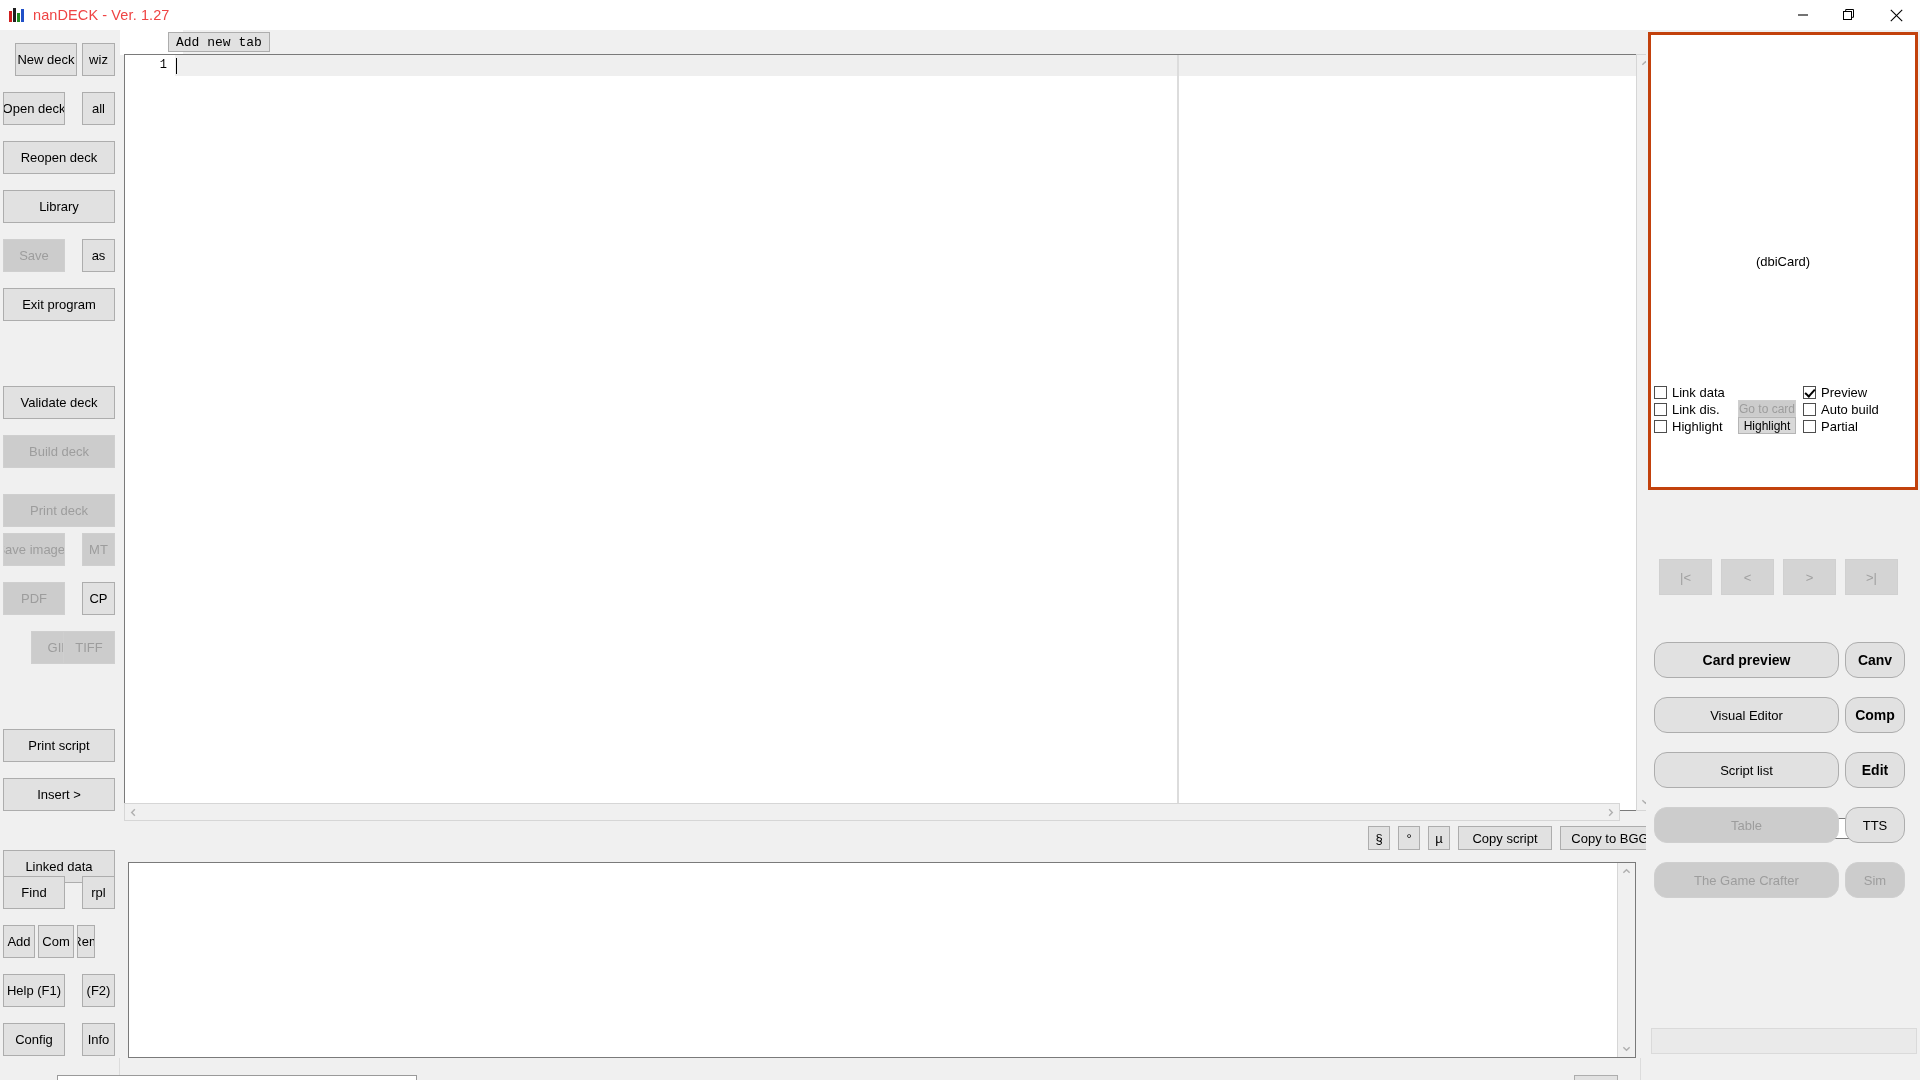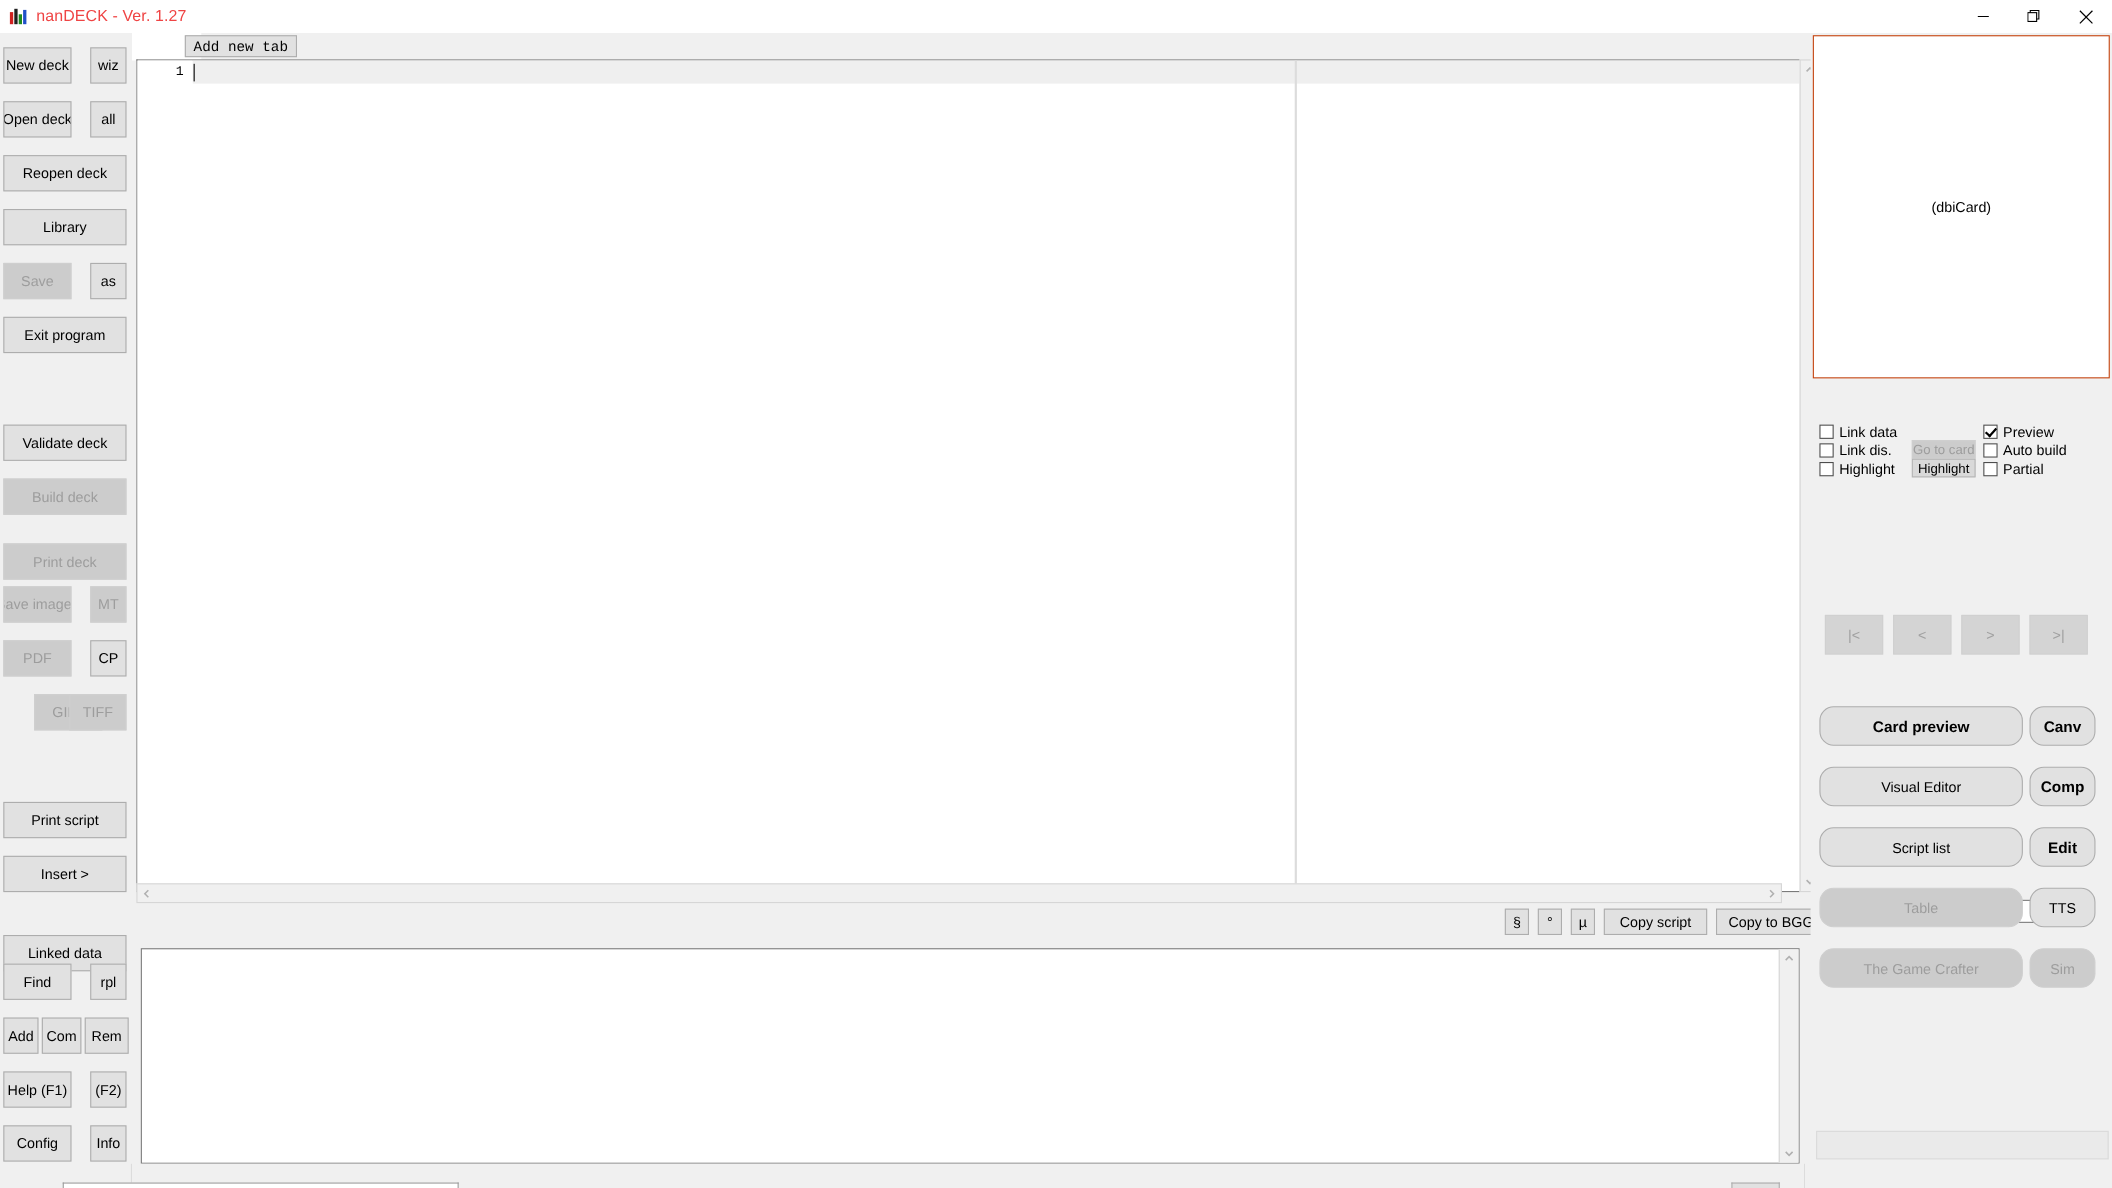--- a/index.html
+++ b/index.html
@@ -135,22 +135,22 @@
   }
   .msg-vscroll .arrow { position: absolute; left: 0; width: 17px; height: 17px;
     display: flex; align-items: center; justify-content: center; }
   .msg-vscroll .arrow.up { top: 0; }
   .msg-vscroll .arrow.dn { bottom: 0; }
 
   
   .rightpanel { position: absolute; left: 1646px; top: 30px; width: 274px; height: 1050px; background: #f0f0f0; }
   .preview-box {
     position: absolute; left: 1, top: 0;
-    left: 2px; top: 2px; width: 270px; height: 312px;
-    background: #ffffff; border: 1px solid #c2410c;
+    left: 2px; top: 2px; width: 270px; height: 458px;
+    background: #ffffff; border: 3px solid #c2410c;
     display: flex; align-items: center; justify-content: center;
   }
   .preview-label { font-size: 13px; color: #000; }
 
   .cbrow { position: absolute; display: flex; align-items: center; }
   .cbox {
     width: 13px; height: 13px; background: #ffffff; border: 1px solid #4d4d4d;
     position: relative; flex: 0 0 auto;
   }
   .cbox.checked::after {
@@ -217,21 +217,21 @@
       <span class="wbtn">
         <svg width="13" height="13" viewBox="0 0 13 13">
           <line x1="0.8" y1="0.8" x2="12.2" y2="12.2" stroke="#000" stroke-width="1.1"></line>
           <line x1="12.2" y1="0.8" x2="0.8" y2="12.2" stroke="#000" stroke-width="1.1"></line>
         </svg>
       </span>
     </span>
   </div>
 
   <div class="sidebar" id="sidebar">
-      <div class="btn sb-btn" style="left: 3px; top: 13px; width: 62px;">New deck</div>
+      <div class="btn sb-btn" style="left: 15px; top: 13px; width: 62px;">New deck</div>
       <div class="btn sb-btn" style="left: 82px; top: 13px; width: 33px;">wiz</div>
       <div class="btn sb-btn" style="left: 3px; top: 62px; width: 62px;">Open deck</div>
       <div class="btn sb-btn" style="left: 82px; top: 62px; width: 33px;">all</div>
       <div class="btn sb-btn" style="left: 3px; top: 111px; width: 112px;">Reopen deck</div>
       <div class="btn sb-btn" style="left: 3px; top: 160px; width: 112px;">Library</div>
       <div class="btn sb-btn disabled" style="left: 3px; top: 209px; width: 62px;">Save</div>
       <div class="btn sb-btn" style="left: 82px; top: 209px; width: 33px;">as</div>
       <div class="btn sb-btn" style="left: 3px; top: 258px; width: 112px;">Exit program</div>
       <div class="btn sb-btn" style="left: 3px; top: 356px; width: 112px;">Validate deck</div>
       <div class="btn sb-btn disabled" style="left: 3px; top: 405px; width: 112px;">Build deck</div>
@@ -242,21 +242,21 @@
       <div class="btn sb-btn" style="left: 82px; top: 552px; width: 33px;">CP</div>
       <div class="btn sb-btn disabled" style="left: 3px; top: 601px; width: 62px; margin-left: 28px;">GIFa</div>
       <div class="btn sb-btn disabled" style="left: 63px; top: 601px; width: 52px;">TIFF</div>
       <div class="btn sb-btn" style="left: 3px; top: 699px; width: 112px;">Print script</div>
       <div class="btn sb-btn" style="left: 3px; top: 748px; width: 112px;">Insert &gt;</div>
       <div class="btn sb-btn" style="left: 3px; top: 797px; width: 112px; margin-top: 23px;">Linked data</div>
       <div class="btn sb-btn" style="left: 3px; top: 846px; width: 62px;">Find</div>
       <div class="btn sb-btn" style="left: 82px; top: 846px; width: 33px;">rpl</div>
       <div class="btn sb-btn" style="left: 3px; top: 895px; width: 32px;">Add</div>
       <div class="btn sb-btn" style="left: 38px; top: 895px; width: 36px;">Com</div>
-      <div class="btn sb-btn" style="left: 77px; top: 895px; width: 40px;">Rem</div>
+      <div class="btn sb-btn" style="left: 77px; top: 895px; width: 18px;">Rem</div>
       <div class="btn sb-btn" style="left: 3px; top: 944px; width: 62px;">Help (F1)</div>
       <div class="btn sb-btn" style="left: 82px; top: 944px; width: 33px;">(F2)</div>
       <div class="btn sb-btn" style="left: 3px; top: 993px; width: 62px;">Config</div>
       <div class="btn sb-btn" style="left: 82px; top: 993px; width: 33px;">Info</div>
     </div>
 
   <div class="tabstrip">
     <div class="tab-active"></div>
     <div class="tab-addnew btn">Add new tab</div>
   </div>

